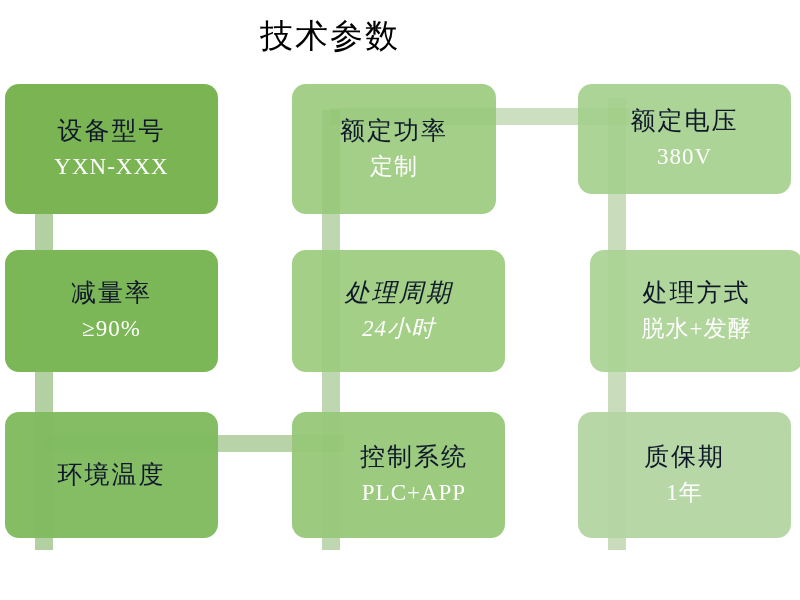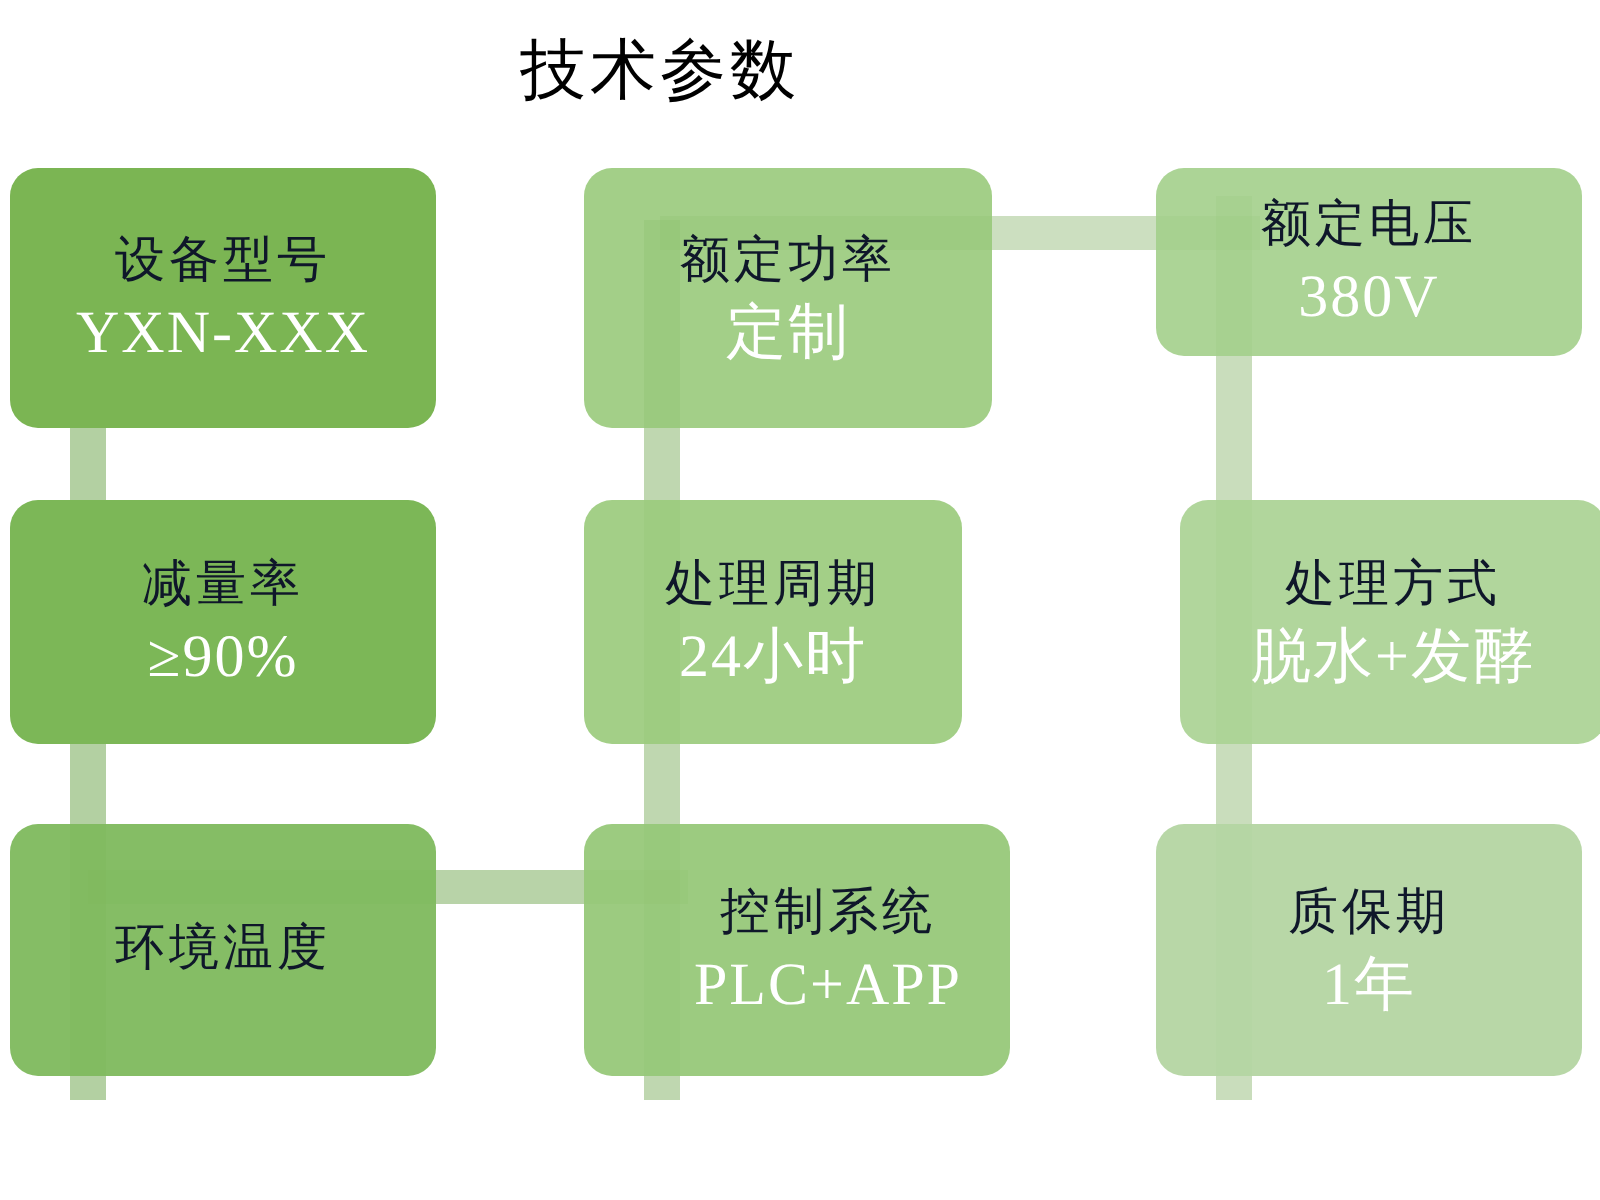--- a/index.html
+++ b/index.html
@@ -53,21 +53,21 @@
   .card-title {
     color: #0f172a;
     font-size: 25px;
     line-height: 32px;
     letter-spacing: 2px;
     text-align: right;
     white-space: nowrap;
   }
   .card-value {
     color: #ffffff;
-    font-size: 30px;
+    font-size: 23px;
     line-height: 32px;
     letter-spacing: 1px;
     text-align: center;
     white-space: nowrap;
     margin-top: 4px;
   }
 </style>
 </head>
 <body>
 
@@ -88,31 +88,31 @@
   <div class="card" style="left:5px; top:84px; width:213px; height:130px; background:#7BB553;">
     <div class="card-title">设备型号</div>
     <div class="card-value">YXN-XXX</div>
   </div>
 
   <div class="card" style="left:292px; top:84px; width:204px; height:130px; background:rgba(150,200,120,0.88);">
     <div class="card-title">额定功率</div>
     <div class="card-value">定制</div>
   </div>
 
-  <div class="card" style="left:578px; top:84px; width:213px; height:94px; background:rgba(163,207,139,0.90);">
+  <div class="card" style="left:578px; top:84px; width:213px; height:110px; background:rgba(163,207,139,0.90);">
     <div class="card-title">额定电压</div>
     <div class="card-value">380V</div>
   </div>
 
   <div class="card" style="left:5px; top:250px; width:213px; height:122px; background:#7CB757;">
     <div class="card-title">减量率</div>
     <div class="card-value">≥90%</div>
   </div>
 
-  <div class="card" style="left:292px; top:250px; width:189px; height:122px; background:rgba(155,203,125,0.92);">
+  <div class="card" style="left:292px; top:250px; width:213px; height:122px; background:rgba(155,203,125,0.92);font-style:italic;">
     <div class="card-title">处理周期</div>
     <div class="card-value">24小时</div>
   </div>
 
   <div class="card" style="left:578px; top:250px; width:213px; height:122px; background:rgba(170,210,148,0.92);margin-left:12px;">
     <div class="card-title">处理方式</div>
     <div class="card-value">脱水+发酵</div>
   </div>
 
   <div class="card" style="left:5px; top:412px; width:213px; height:126px; background:rgba(128,186,95,0.96);">

